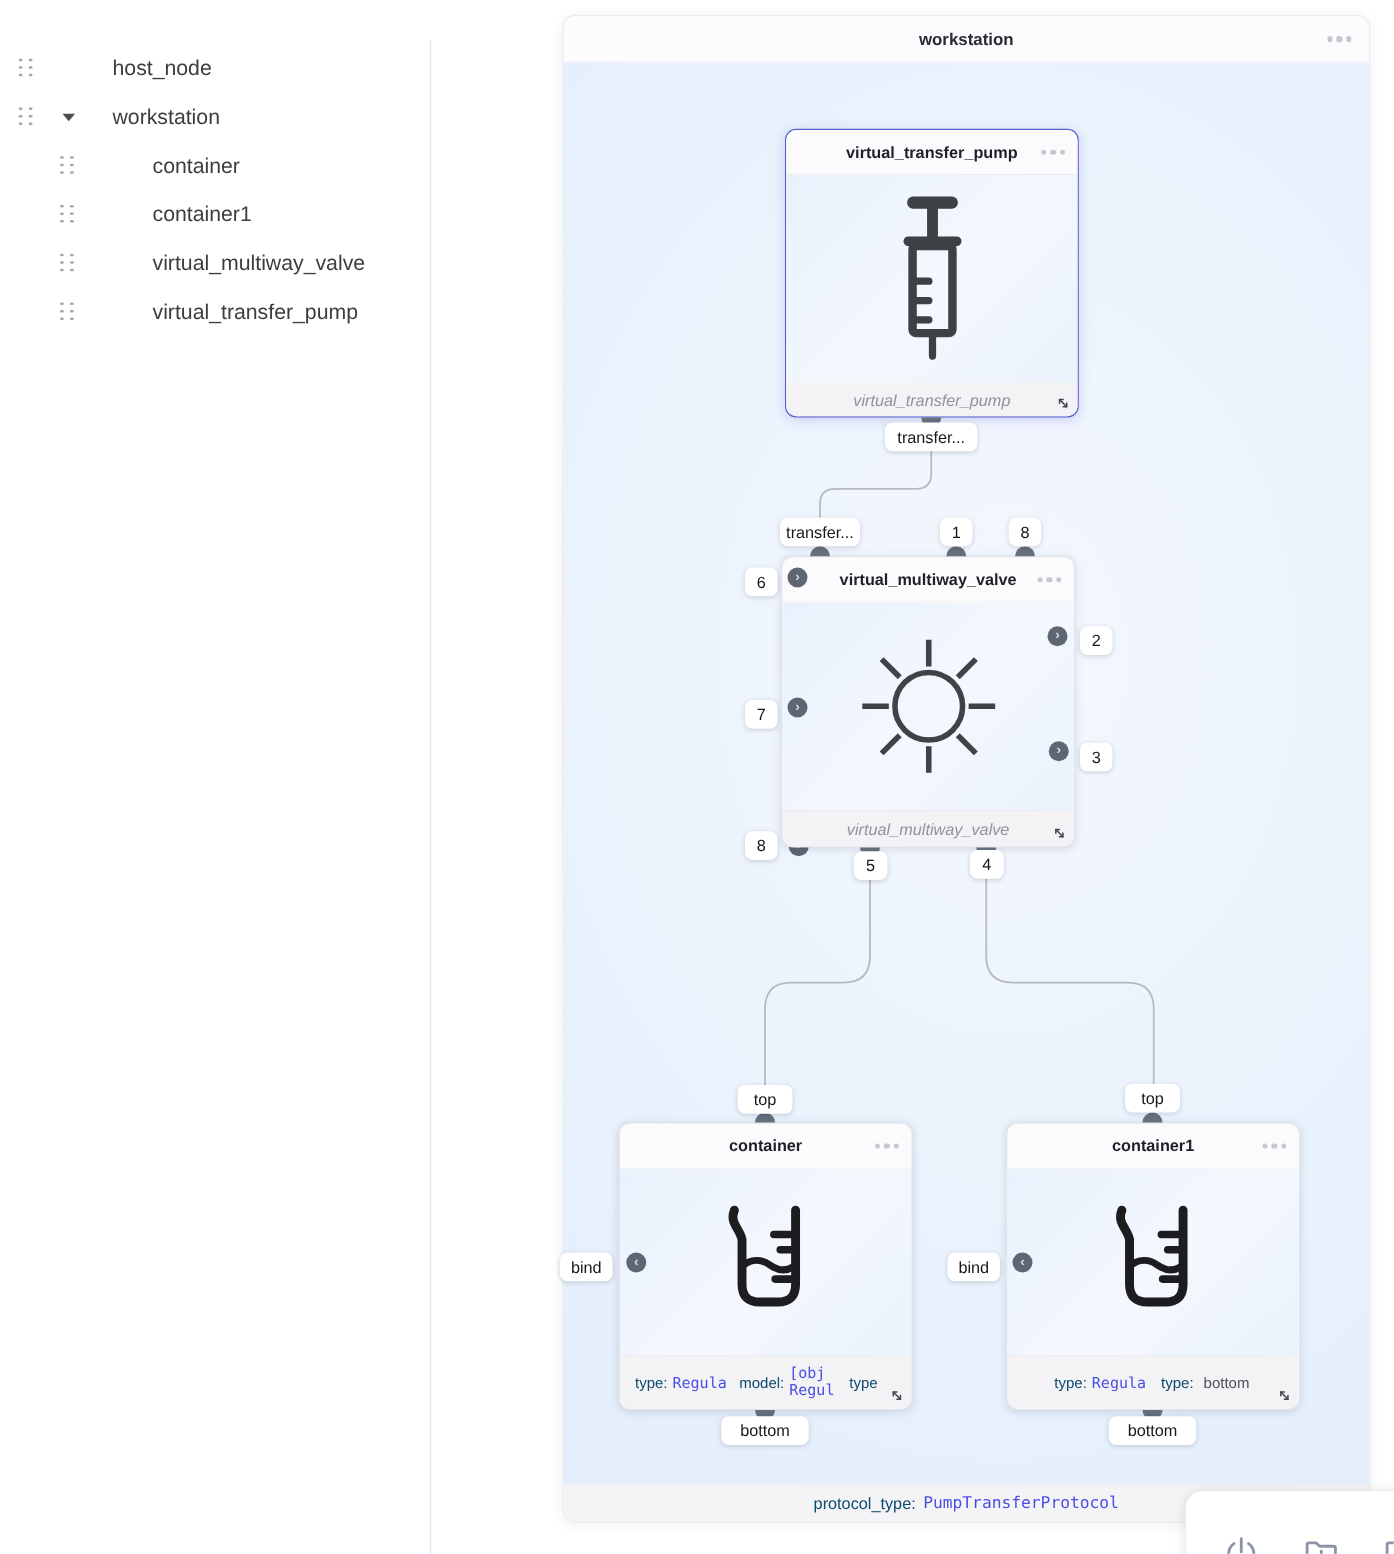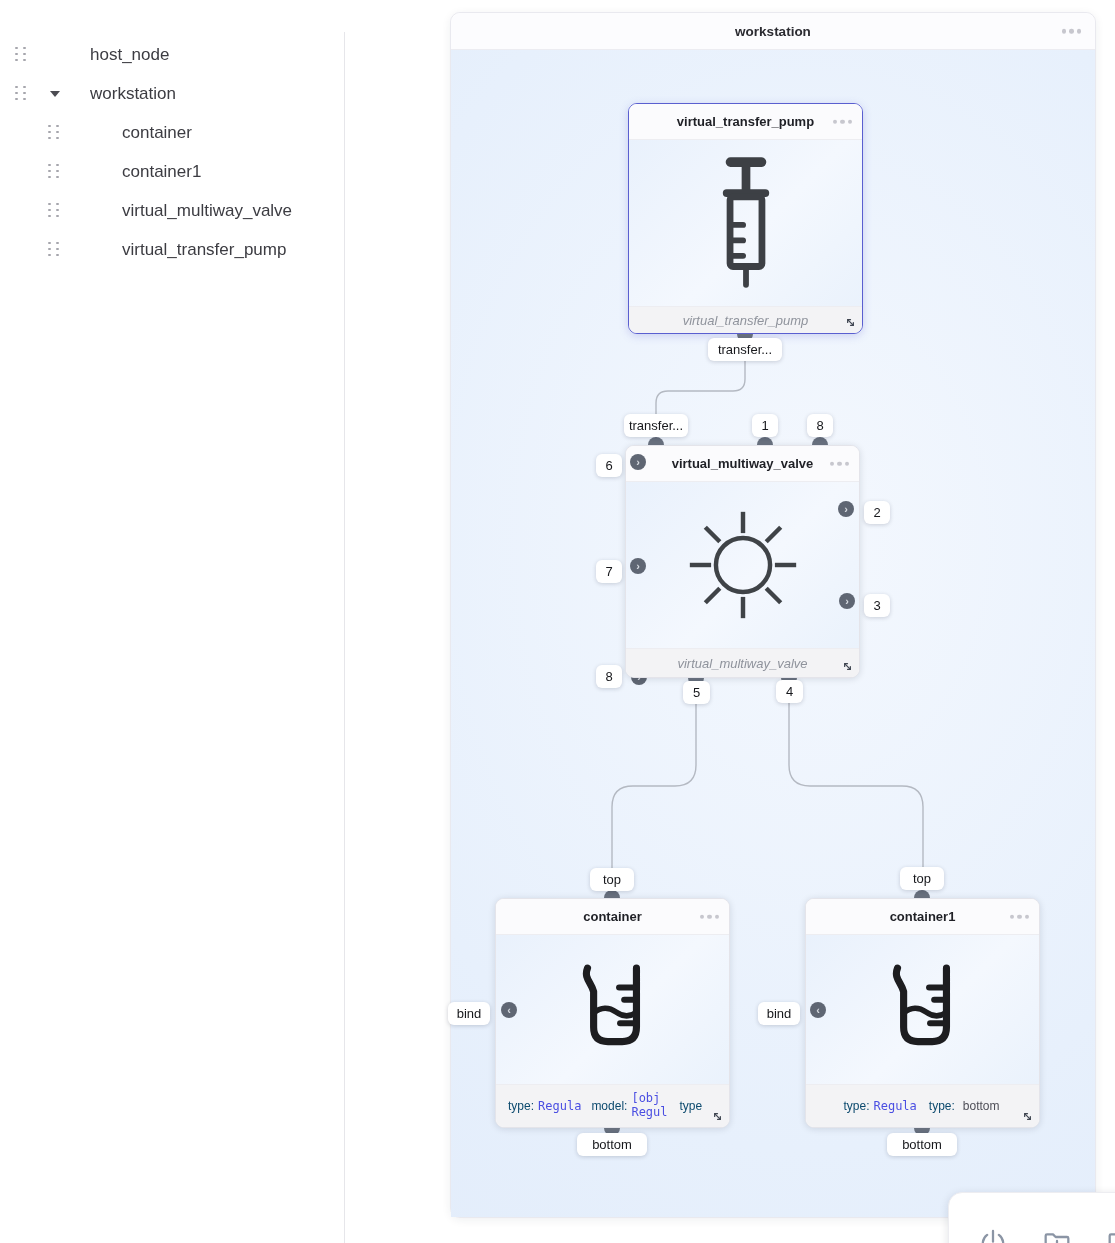--- a/index.html
+++ b/index.html
@@ -199,20 +199,24 @@
 <div class="ws-panel">
   <div class="ws-header">
     <span class="ws-title">workstation</span>
     <span class="menu-dots">
         <i></i>
         <i></i>
         <i></i>
       </span>
   </div>
   <div class="ws-body"></div>
+  <div class="ws-footer">
+    <span class="prop-label">protocol_type:</span>
+    <span class="prop-value" style="font-size:13px">PumpTransferProtocol</span>
+  </div>
 </div>
 
 <svg class="edges">
   <g fill="none" stroke="#b4b9c2" stroke-width="1.4">
     <path d="M745,336 V379 Q745,391 733,391 H668 Q656,391 656,403 V441"></path>
     <path d="M696,682 V765 Q696,786 675,786 H633 Q612,786 612,807 V893"></path>
     <path d="M789,679 V765 Q789,786 810,786 H902 Q923,786 923,807 V893"></path>
   </g>
 </svg>
 

